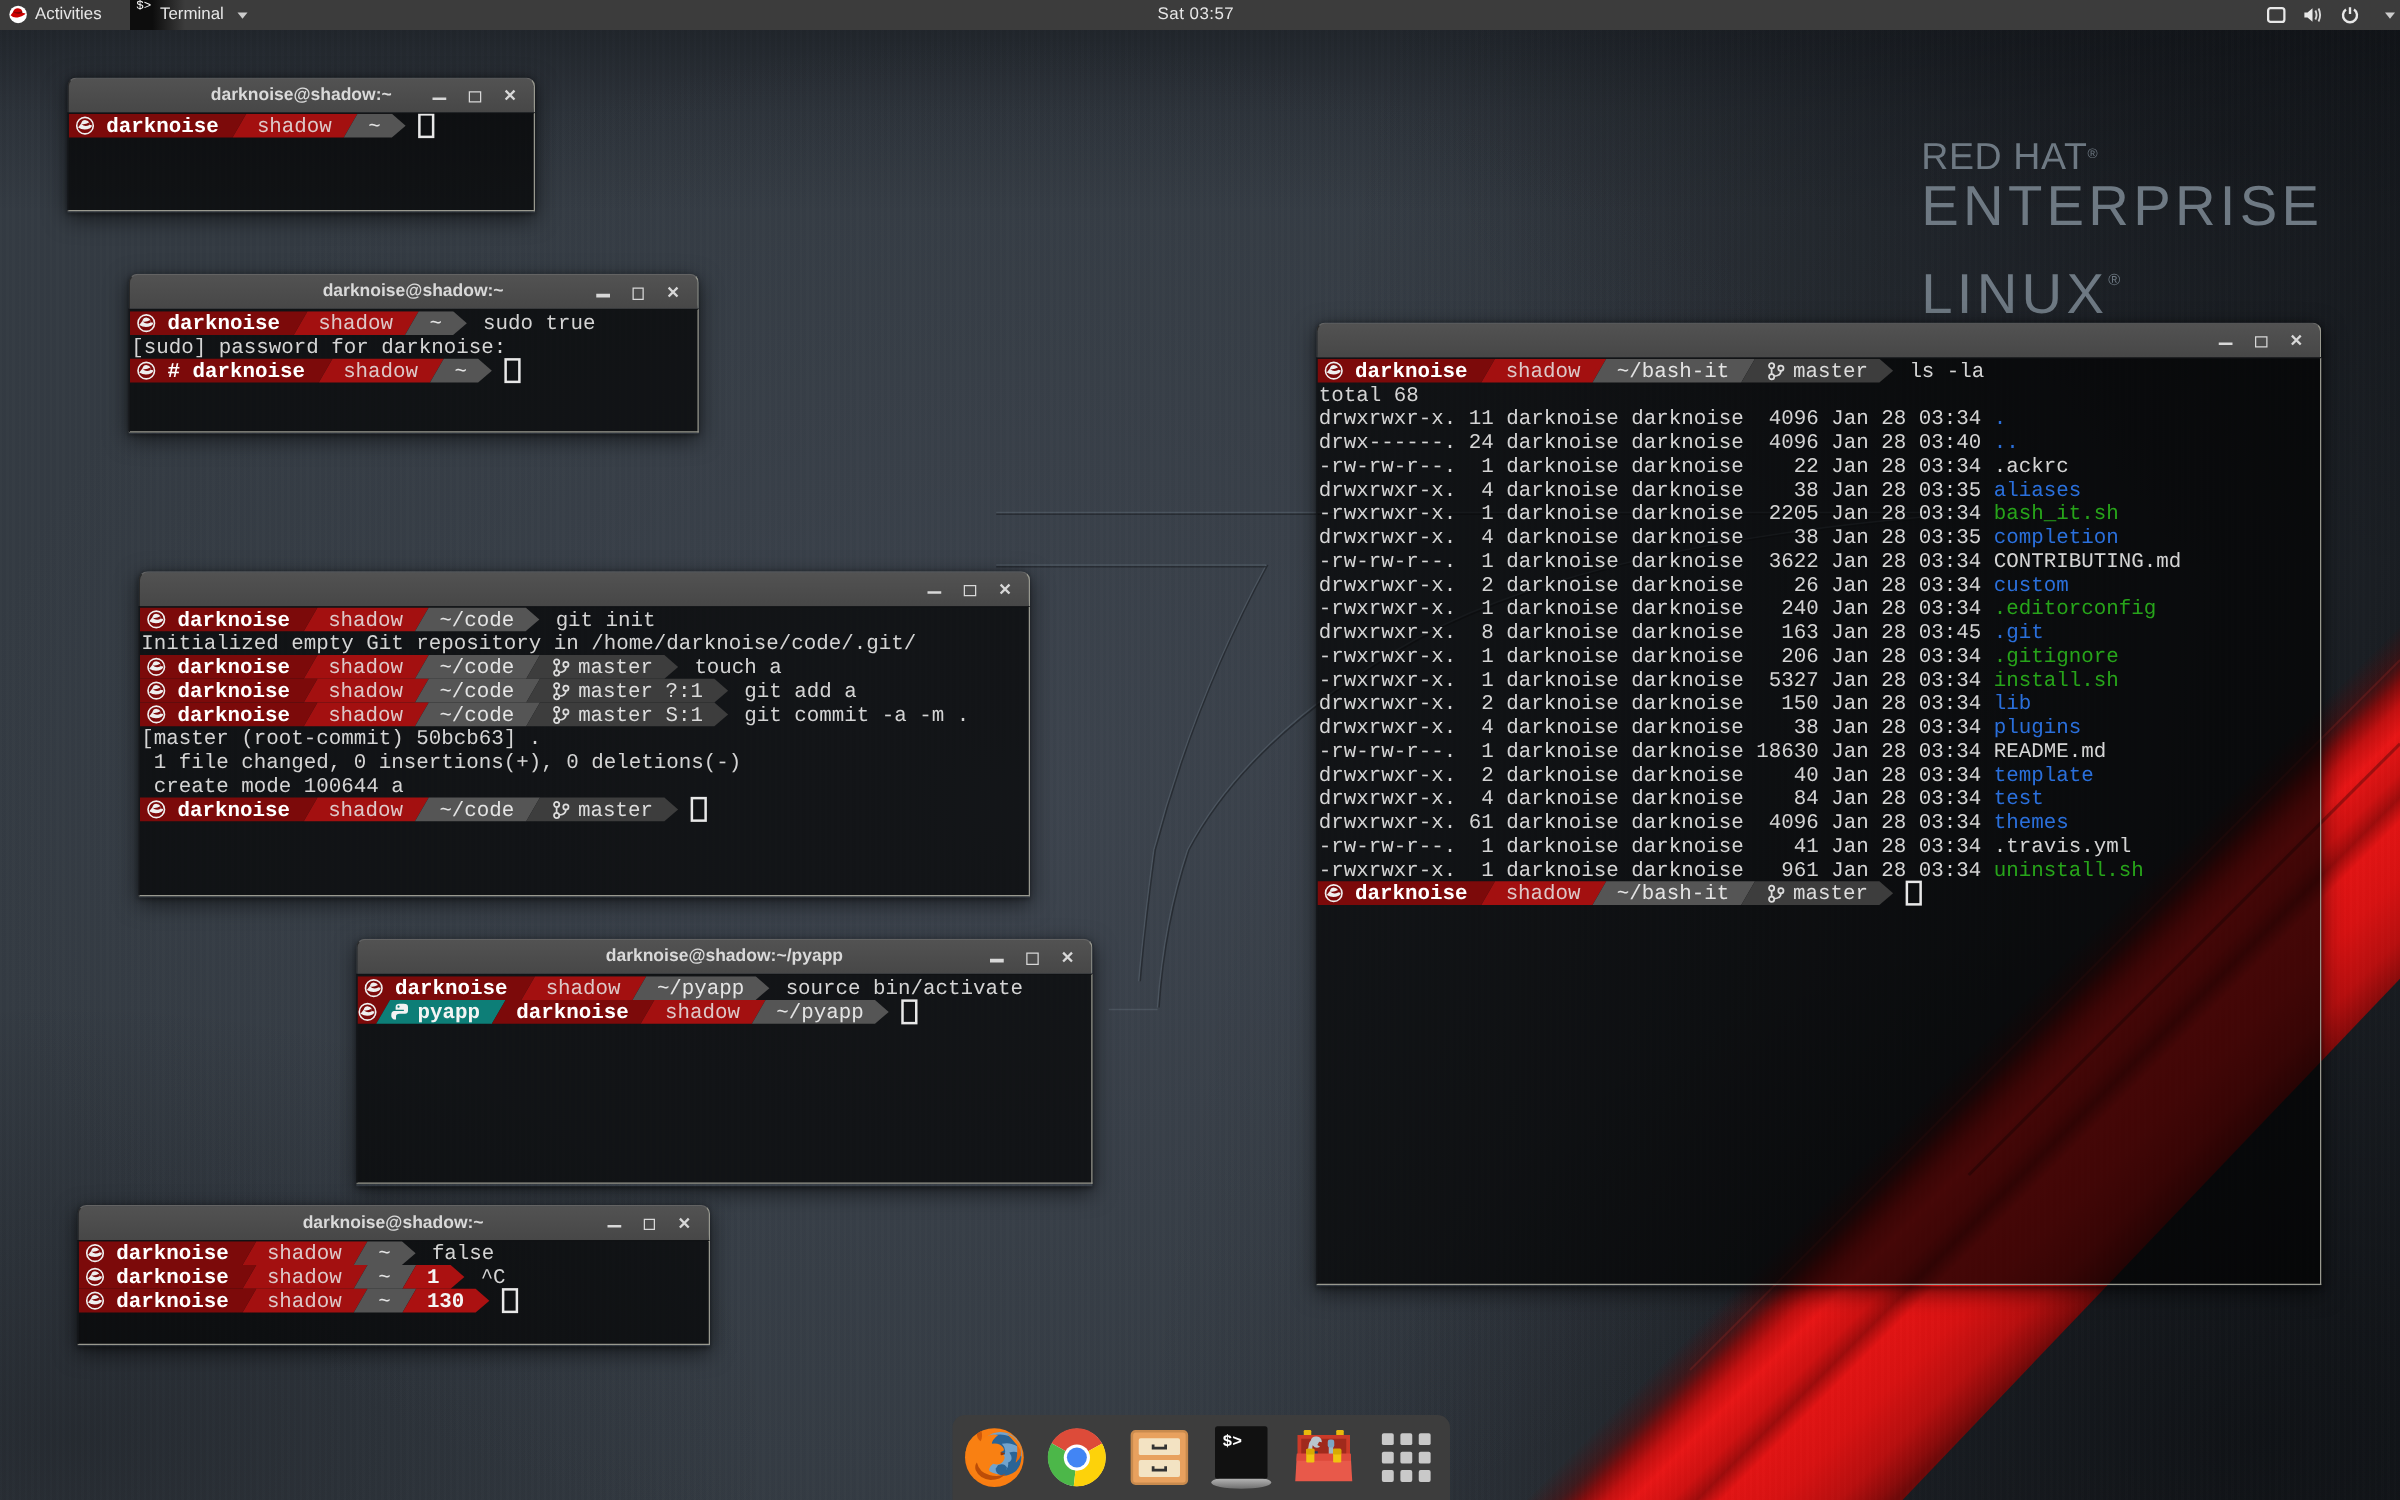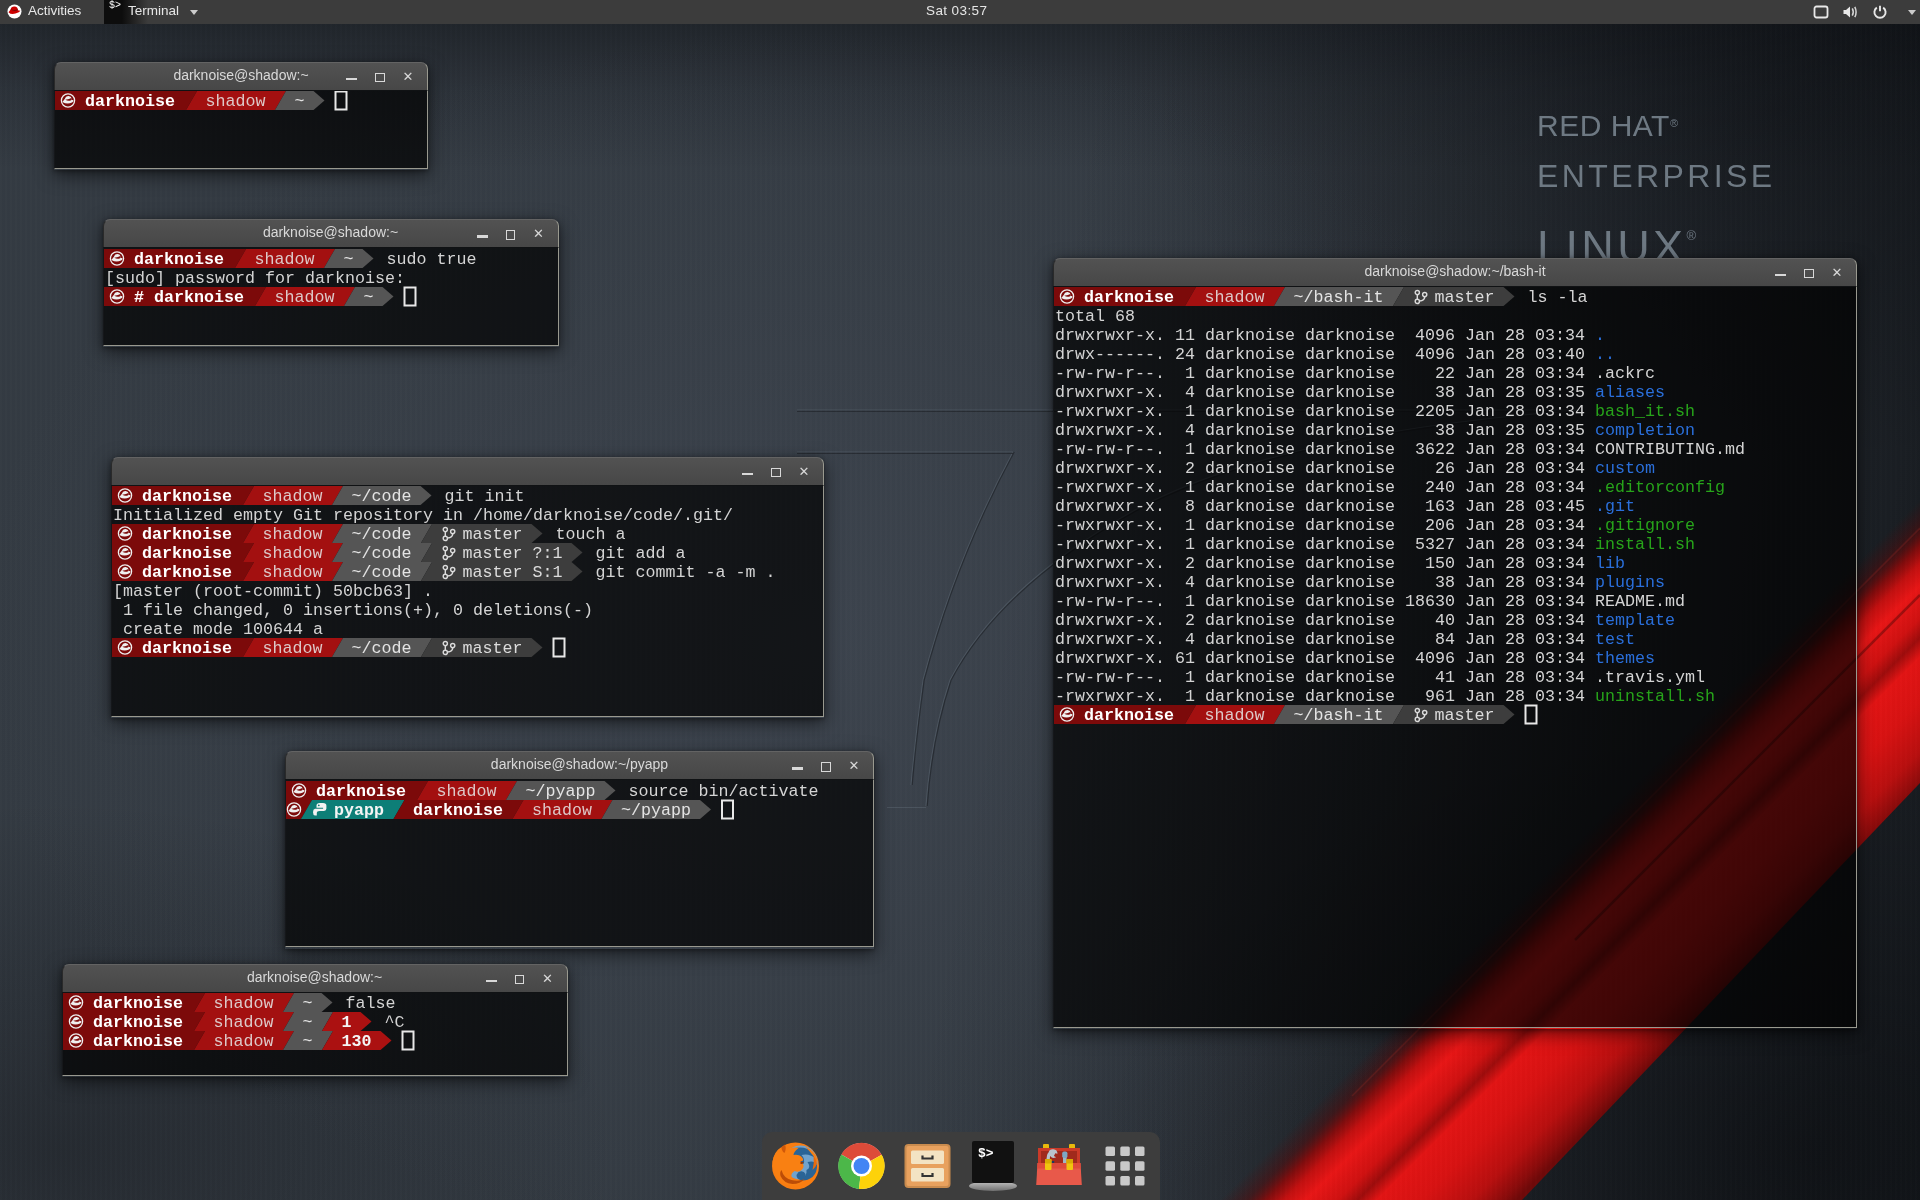--- a/index.html
+++ b/index.html
@@ -18,26 +18,26 @@
 #appbtn{position:absolute;left:104px;top:0;height:24px;width:100px}
 #appbtn::before{content:"";position:absolute;left:0;top:0;width:44px;height:24px;background:linear-gradient(90deg,#0d0d0d 0 18px,rgba(13,13,13,0) 44px)}
 #appic{position:absolute;left:5px;top:0px;font-family:"Liberation Mono",monospace;font-size:10px;color:#fff}
 #appname{position:absolute;left:24px;top:3px}
 .caret{display:inline-block;width:0;height:0;border-left:4.5px solid transparent;border-right:4.5px solid transparent;border-top:5.5px solid #ccc;vertical-align:middle}
 #appbtn .caret{position:absolute;left:86px;top:10px}
 #clock{position:absolute;left:926px;top:3px;letter-spacing:0.4px}
 #tray{position:absolute;right:4px;top:4px;display:flex;align-items:center;gap:13px}
 #logo{position:absolute;left:1537px;top:106px;color:#6e7983;z-index:5}
 #l1{font-size:30px;font-weight:normal;letter-spacing:0.5px;line-height:34px}
-#l2{font-size:32px;letter-spacing:3.4px;line-height:43px;margin-top:12px}
+#l2{font-size:45px;letter-spacing:3.4px;line-height:43px;margin-top:0}
 #l3{font-size:45px;letter-spacing:3.4px;line-height:43px;margin-top:16px}
 .reg{font-size:11px;vertical-align:9px}
 .reg2{font-size:13px;vertical-align:22px}
 .win{position:absolute;z-index:20;border-radius:7px 7px 0 0;box-shadow:0 5px 18px rgba(0,0,0,0.55), 0 1px 4px rgba(0,0,0,0.4)}
-.tb{height:28px;background:linear-gradient(#525252,#474747);border-radius:7px 7px 0 0;border-top:1px solid #636363;border-left:1px solid #2a2a2a;border-right:1px solid #99998f;position:relative;color:#d9d9d9;font-size:14px;font-weight:normal}
+.tb{height:28px;background:linear-gradient(#525252,#474747);border-radius:7px 7px 0 0;border-top:1px solid #636363;border-left:1px solid #2a2a2a;border-right:1px solid #99998f;position:relative;color:#d9d9d9;font-size:14px;font-weight:bold}
 .tt{position:absolute;left:0;right:0;top:4px;text-align:center}
 .b{position:absolute;top:0;height:28px;width:20px;color:#d8d8d8}
 .bmin{right:65px}.bmax{right:37px}.bcls{right:9px;font-size:13px;line-height:27px;text-align:center}
 .bmin::after{content:"";position:absolute;left:4px;top:15px;width:11px;height:2.5px;background:#d8d8d8}
 .bmax::after{content:"";position:absolute;left:5px;top:10px;width:7.5px;height:7.5px;border:1.6px solid #d8d8d8}
 .ct{background:rgba(1,1,1,0.70);border-left:1px solid #15171a;border-right:1px solid #99998f;border-bottom:1px solid #99998f;border-top:1.5px solid #101214;padding:0}
 .ct svg{display:block;margin-top:0.5px}
 #dock{position:absolute;left:762px;top:1132px;width:398px;height:68px;background:#3d3d3d;border-radius:10px 10px 0 0;z-index:50}
 </style></head>
 <body>
@@ -340,21 +340,20 @@
           <polygon points="231.0,38.0 270.0,38.0 259.0,57.0 220.0,57.0" fill="#555555"></polygon>
           <text x="239.5" y="52.6" fill="#e4e4e4" textLength="10" lengthAdjust="spacingAndGlyphs">~</text>
           <polygon points="270.0,38.0 317.5,38.0 328.5,47.5 317.5,57.0 259.0,57.0" fill="#ab1111"></polygon>
           <text x="278.5" y="52.6" fill="#f4f4f4" font-weight="bold" textLength="30" lengthAdjust="spacingAndGlyphs">130</text>
           <rect x="339.5" y="38.5" width="11" height="18" fill="none" stroke="#e8e8e8" stroke-width="2"></rect>
         </svg>
       </div>
 </div>
     <div class="win" style="left:1053px;top:257.5px;width:804px;height:771.5px">
 <div class="tb">
-        <span class="tt">darknoise@shadow:~/bash-it</span>
 <span class="b bmin"></span>
         <span class="b bmax"></span>
         <span class="b bcls">✕</span>
       </div>
 <div class="ct" style="height:742.0px">
         <svg width="802" height="742" viewBox="0 0 802 742" font-family="Liberation Mono, monospace" font-size="16.67px">
           <polygon points="0.0,0.0 142.0,0.0 131.0,19.0 0.0,19.0" fill="#7c0a0a"></polygon>
           <g transform="translate(13.0,9.5)">
             <circle cx="0" cy="0" r="6.6" fill="none" stroke="#efefef" stroke-width="1.3"></circle>
             <path d="M -5.6,1.4 Q -0.8,4.4 4.0,2.0 Q 5.9,1.0 5.5,-0.3 L 3.4,-0.8 Q 3.9,-4.0 0.5,-4.4 Q -2.4,-4.6 -3.1,-1.7 L -5.6,1.4 Z" fill="#efefef"></path>

